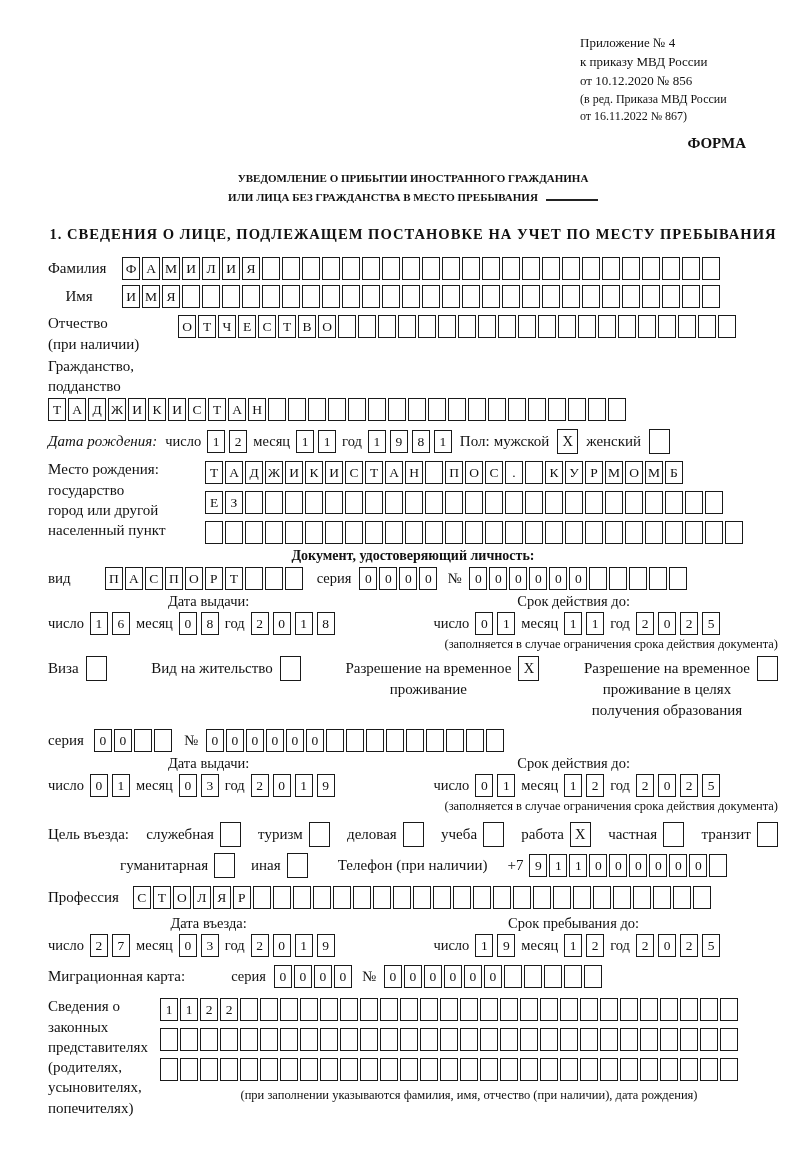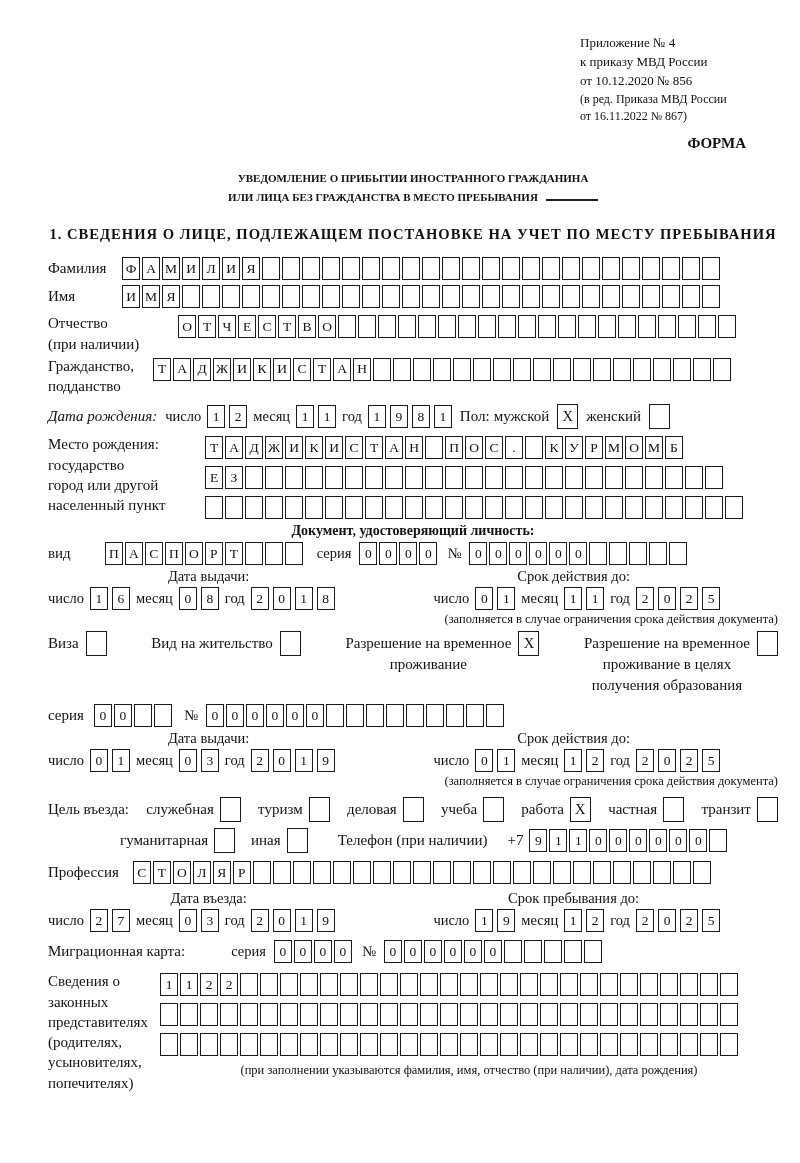--- a/index.html
+++ b/index.html
@@ -105,21 +105,21 @@
         <span class="cell"></span>
         <span class="cell"></span>
         <span class="cell"></span>
         <span class="cell"></span>
         <span class="cell"></span>
         <span class="cell"></span>
       </span>
   </div>
 
   <div class="row">
-    <span class="lbl gap12" style="min-width:62px;">Имя</span>
+    <span class="lbl gap12" style="min-width:62px;text-align:center;">Имя</span>
     <span class="cells">
         <span class="cell">И</span>
         <span class="cell">М</span>
         <span class="cell">Я</span>
         <span class="cell"></span>
         <span class="cell"></span>
         <span class="cell"></span>
         <span class="cell"></span>
         <span class="cell"></span>
         <span class="cell"></span>
@@ -177,21 +177,21 @@
         <span class="cell"></span>
         <span class="cell"></span>
         <span class="cell"></span>
         <span class="cell"></span>
         <span class="cell"></span>
         <span class="cell"></span>
         <span class="cell"></span>
       </span>
   </div>
 
-  <div class="row" style="margin-top:2px;">
+  <div class="row" style="margin-top:2px;flex-direction:column;">
     <span class="lbl2 gap12" style="width:93px;">
       <span>Гражданство,</span><br>
       <span>подданство</span>
     </span>
     <span class="cells" style="margin-top:2px;">
         <span class="cell">Т</span>
         <span class="cell">А</span>
         <span class="cell">Д</span>
         <span class="cell">Ж</span>
         <span class="cell">И</span>

